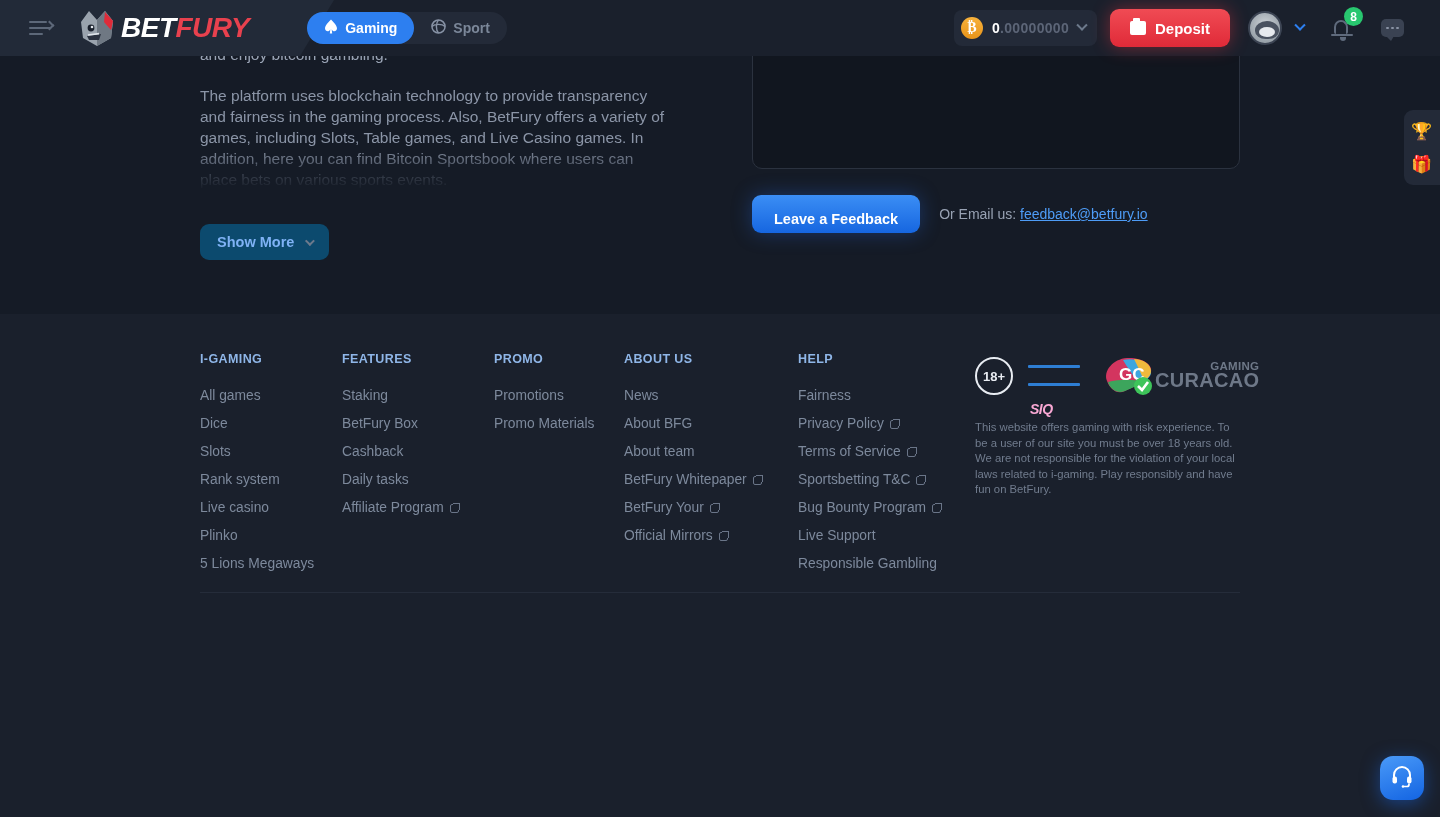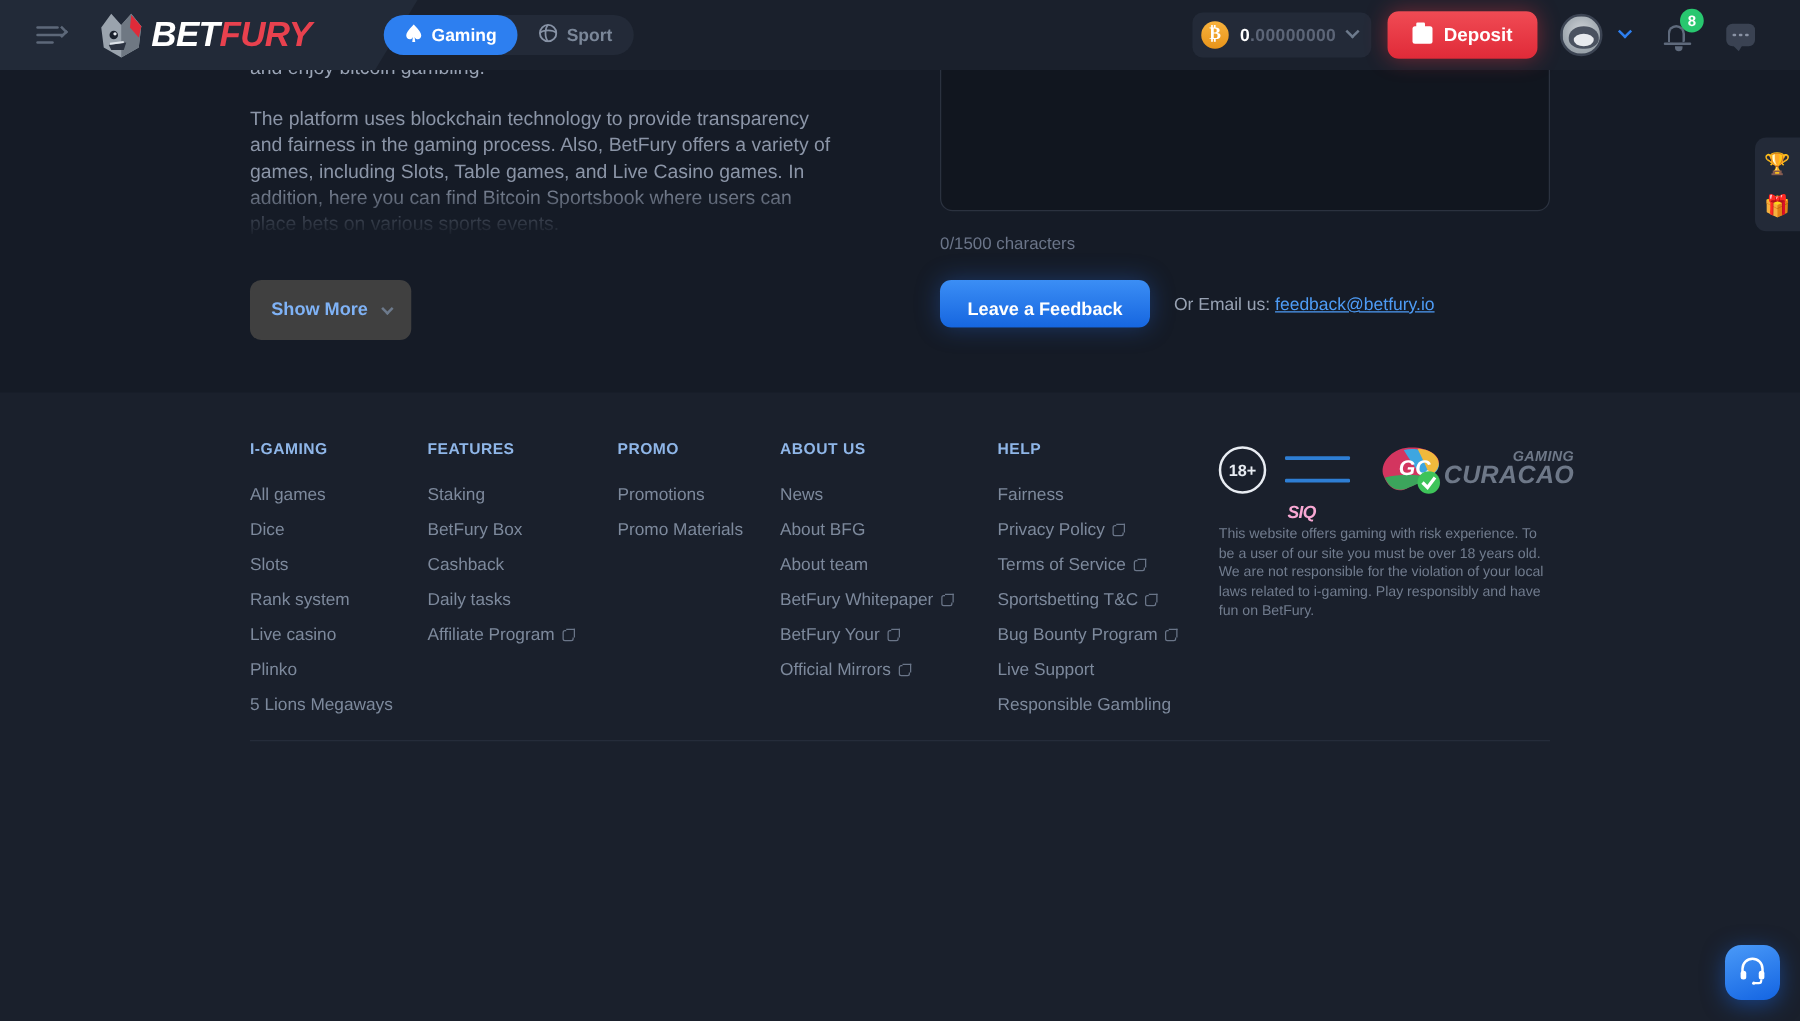--- a/index.html
+++ b/index.html
@@ -133,22 +133,22 @@
 
   .about-col { position: absolute; left: 0; top: -12px; width: 470px; }
   .about-p { font-size: 15.5px; line-height: 21px; color: #8b95a7; }
   .fade-text {
     position: relative;
     -webkit-mask-image: linear-gradient(180deg, #000 0%, #000 58%, rgba(0,0,0,.25) 88%, rgba(0,0,0,0) 100%);
     mask-image: linear-gradient(180deg, #000 0%, #000 58%, rgba(0,0,0,.25) 88%, rgba(0,0,0,0) 100%);
   }
   .p-top { margin-bottom: 20px; color:#9aa4b5; }
   .show-more {
-    margin-top: 34px; height: 48px; padding: 0 17px; border-radius: 9px;
-    background: #404040; border: none; cursor: pointer;
+    margin-top: 34px; height: 36px; padding: 0 17px; border-radius: 9px;
+    background: #0c4a6e; border: none; cursor: pointer;
     color: #7fb2f5; font-size: 14.5px; font-weight: 700;
     display: inline-flex; align-items: center; gap: 11px;
     font-family: "Liberation Sans", sans-serif;
   }
   .sm-chev { width: 7px; height: 7px; border-right: 2px solid #6d7a8c; border-bottom: 2px solid #6d7a8c; transform: rotate(45deg) translateY(-2px); }
 
   .fb-col { position: absolute; left: 552px; top: -57px; width: 488px; }
   .fb-box {
     width: 488px; height: 170px; background: #11161f;
     border: 1px solid #2b323f; border-radius: 10px;
@@ -189,21 +189,21 @@
   .ageb {
     width: 38px; height: 38px; border-radius: 50%; border: 2px solid #e8ecf2;
     color: #e8ecf2; font-size: 13px; font-weight: 700;
     display: flex; align-items: center; justify-content: center; flex: none;
   }
   .siq { width: 58px; height: 26px; position: relative; flex:none; }
   .siq .bar { position:absolute; left:0; height:3px; background:#2e7ed4; border-radius:1px;}
   .siq .b1 { top:2px; width:52px;}
   .siq .b2 { top:20px; width:52px;}
   .siq .txt { position:absolute; top:5px; left:2px; font-size:14px; font-weight:800; color:#f9a8d4; font-style:italic; letter-spacing:-.5px;margin-top:33px;}
-  .gc { width: 115px; height: 46px; position: relative; flex:none;font-style:italic; }
+  .gc { width: 115px; height: 46px; position: relative; flex:none; }
   .gc-blob { position:absolute; left:0; top:2px; width:56px; height:42px; }
   .gc-txt { position:absolute; left:54px; top:6px; font-size:11.5px; font-weight:700; color:#6e7888; line-height:14px; letter-spacing:.3px;}
   .disclaimer { margin-top: 20px; font-size: 11.3px; line-height: 15.5px; color: #717c8e; }
 
   .divider { position: absolute; left: 0; width: 1040px; height: 1px; background: #252c3a; }
 
   
   .rail {
     position: absolute; top: 110px; right: 0; width: 36px;
     background: #232a38; border-radius: 9px 0 0 9px;
@@ -310,21 +310,20 @@
       <p class="about-p p-top">and enjoy bitcoin gambling.</p>
       <p class="about-p fade-text">The platform uses blockchain technology to provide transparency and fairness in the gaming process. Also, BetFury offers a variety of games, including Slots, Table games, and Live Casino games. In addition, here you can find Bitcoin Sportsbook where users can place bets on various sports events.</p>
       <button class="show-more">
         <span>Show More</span>
         <span class="sm-chev"></span>
       </button>
     </div>
 
     <div class="fb-col">
       <textarea class="fb-box" placeholder="Your feedback" style=""></textarea>
-      <div class="fb-count">0/1500 characters</div>
       <div class="fb-row">
         <button class="fb-btn">Leave a Feedback</button>
         <div class="fb-mail">
           <span>Or Email us:</span>
           <a href="#">feedback@betfury.io</a>
         </div>
       </div>
     </div>
 
   </div>

